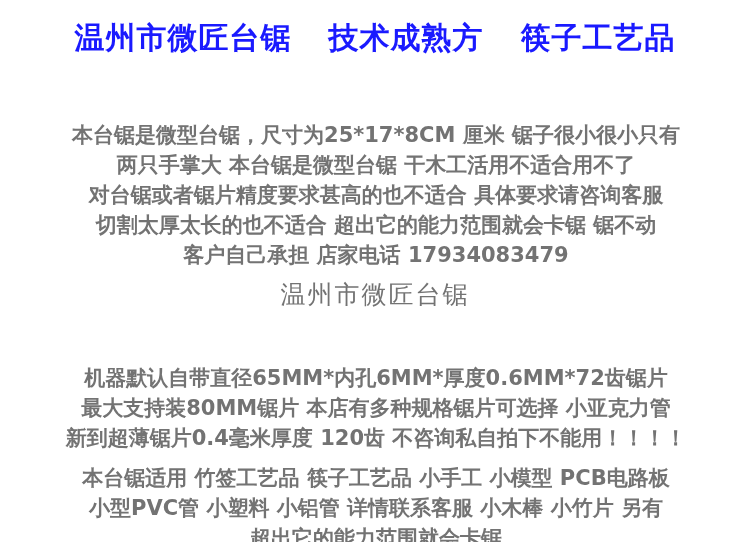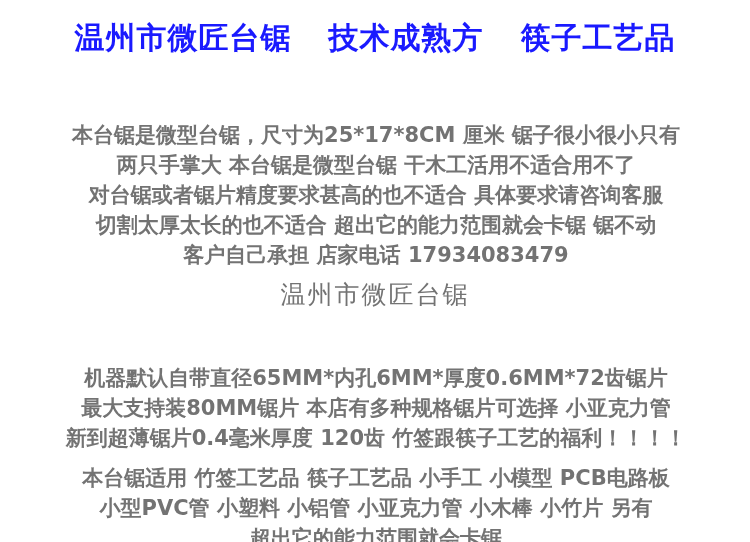--- a/index.html
+++ b/index.html
@@ -105,22 +105,22 @@
     <div class="line">本台锯是微型台锯，尺寸为25*17*8CM  厘米  锯子很小很小只有</div>
     <div class="line">两只手掌大   本台锯是微型台锯   干木工活用不适合用不了</div>
     <div class="line">对台锯或者锯片精度要求甚高的也不适合  具体要求请咨询客服</div>
     <div class="line">切割太厚太长的也不适合  超出它的能力范围就会卡锯  锯不动</div>
     <div class="line">客户自己承担  店家电话  17934083479</div>
   </div>
 
   <div class="block block-2">
     <div class="line">机器默认自带直径65MM*内孔6MM*厚度0.6MM*72齿锯片</div>
     <div class="line">最大支持装80MM锯片  本店有多种规格锯片可选择  小亚克力管</div>
-    <div class="line">新到超薄锯片0.4毫米厚度  120齿  竹签跟筷子工艺的福利！！！！</div>
+    <div class="line">新到超薄锯片0.4毫米厚度  120齿  不咨询私自拍下不能用！！！！</div>
   </div>
 
   <div class="block block-3">
     <div class="line">本台锯适用  竹签工艺品   筷子工艺品  小手工  小模型  PCB电路板</div>
-    <div class="line">小型PVC管   小塑料  小铝管   小亚克力管  小木棒  小竹片  另有</div>
+    <div class="line">小型PVC管   小塑料  小铝管   详情联系客服  小木棒  小竹片  另有</div>
     <div class="line">超出它的能力范围就会卡锯</div>
   </div>
 
 </div>
 
 </body></html>

